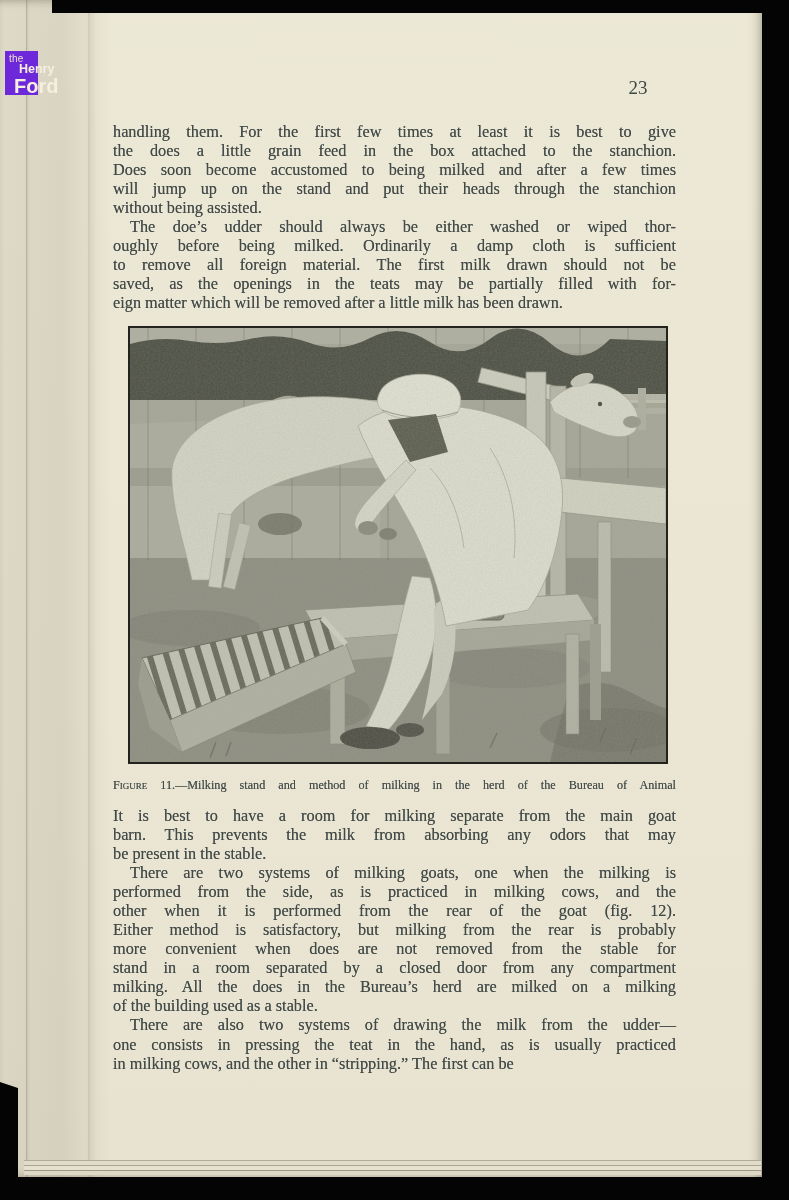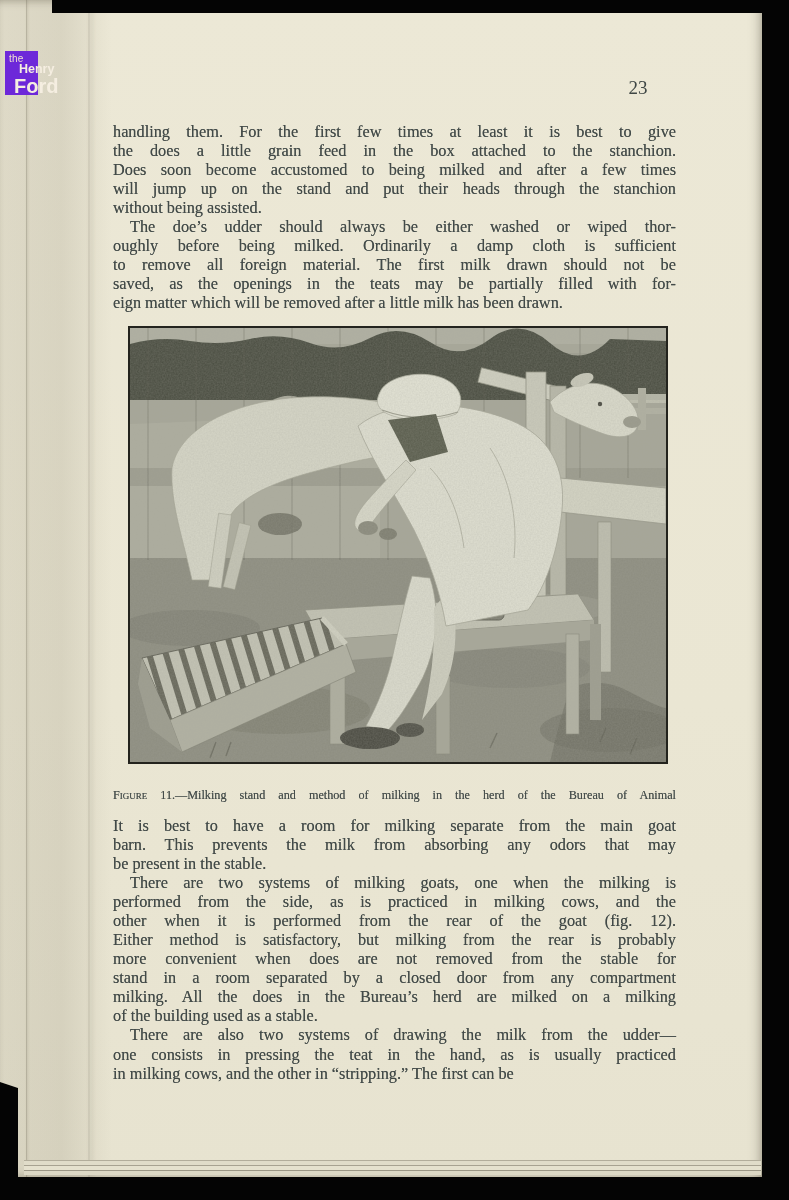--- a/index.html
+++ b/index.html
@@ -37,21 +37,21 @@
   
   .text-column{position:absolute;left:113px;top:122px;width:563px;color:#424a48;
         font-size:16.3px;line-height:19.05px;text-shadow:0 0 .4px rgba(66,74,72,.7);}
   .ln{text-align:justify;text-align-last:justify;text-justify:inter-word;white-space:normal;}
   .ln.last{text-align-last:left;}
   .ln.first{text-indent:17px;}
   
   figure{margin:14px 0 0 15px;padding:0;width:536px;height:434px;border:2px solid #23231d;
         background:#a9a99b;}
   figure svg{display:block;width:536px;height:434px;}
-  .caption{margin-top:24px;font-size:12.2px;line-height:14.5px;color:#454d4b;}
+  .caption{margin-top:14px;font-size:12.2px;line-height:14.5px;color:#454d4b;}
   .caption .l1{text-align:justify;text-align-last:justify;}
   .caption .l2{text-align:center;}
   .sc{font-variant:small-caps;}
   .after-figure{margin-top:13px;}
 </style>
 </head>
 <body>
 
 <div class="scan">
 

